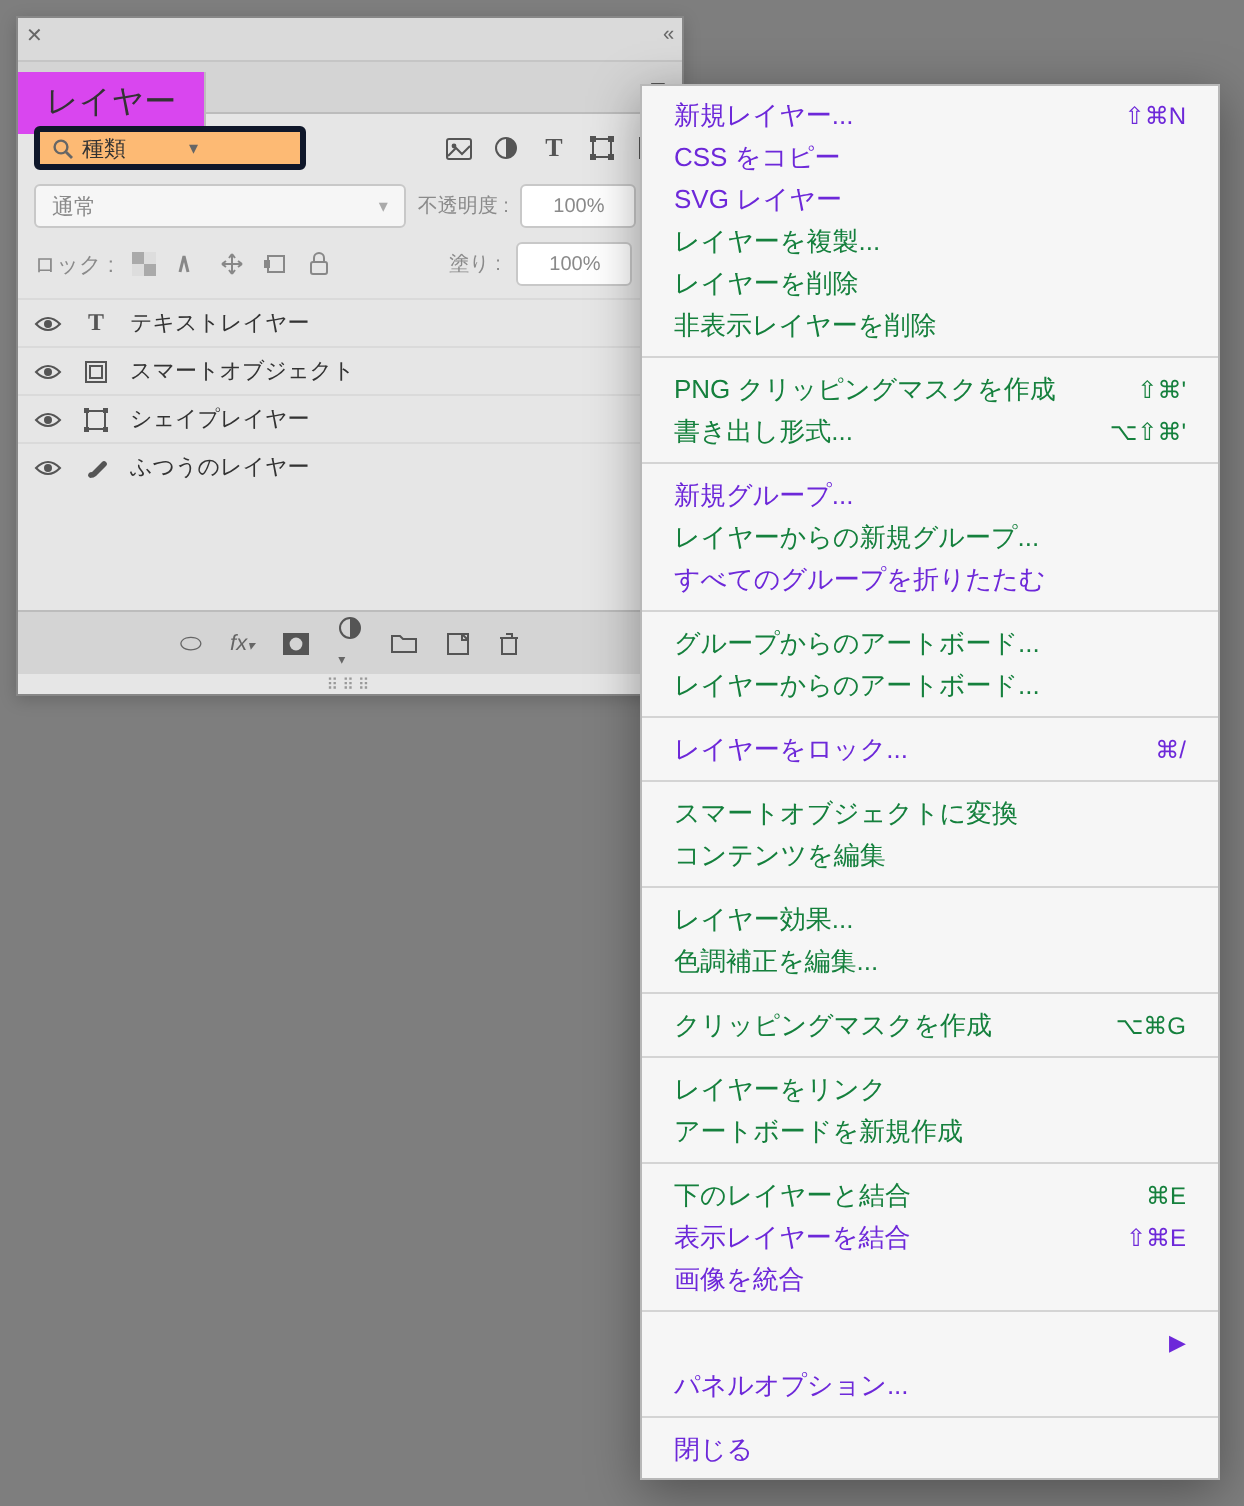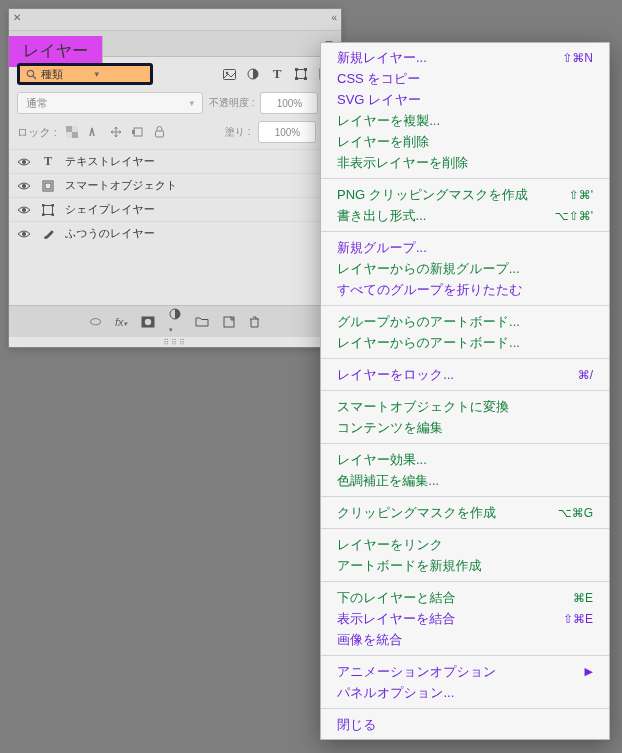--- a/index.html
+++ b/index.html
@@ -343,21 +343,20 @@
     </div>
     <div class="menu-item">
       <span>表示レイヤーを結合</span>
       <span class="shortcut">⇧⌘E</span>
     </div>
     <div class="menu-item">
       <span>画像を統合</span>
     </div>
     <div class="menu-sep"></div>
     <div class="menu-item">
-      <span>アニメーションオプション</span>
       <span class="arrow">▶</span>
     </div>
     <div class="menu-item">
       <span>パネルオプション...</span>
     </div>
     <div class="menu-sep"></div>
     <div class="menu-item">
       <span>閉じる</span>
     </div>
   </div>

